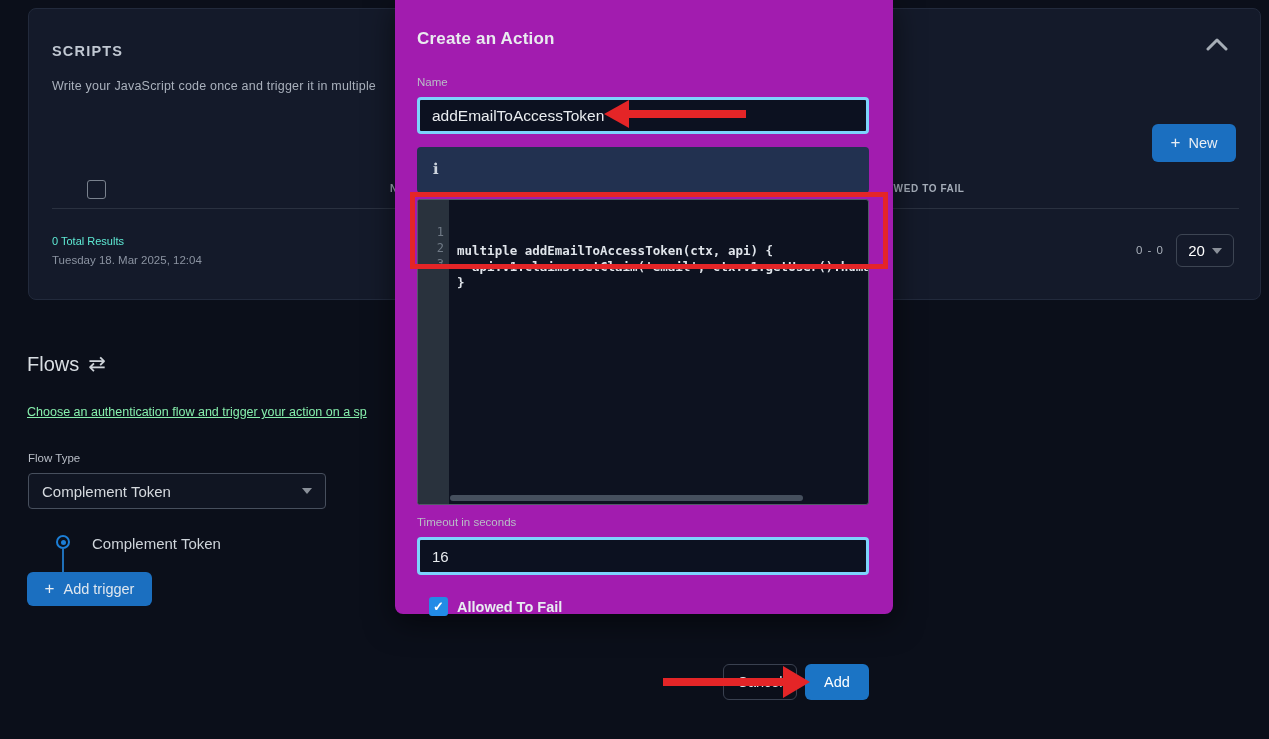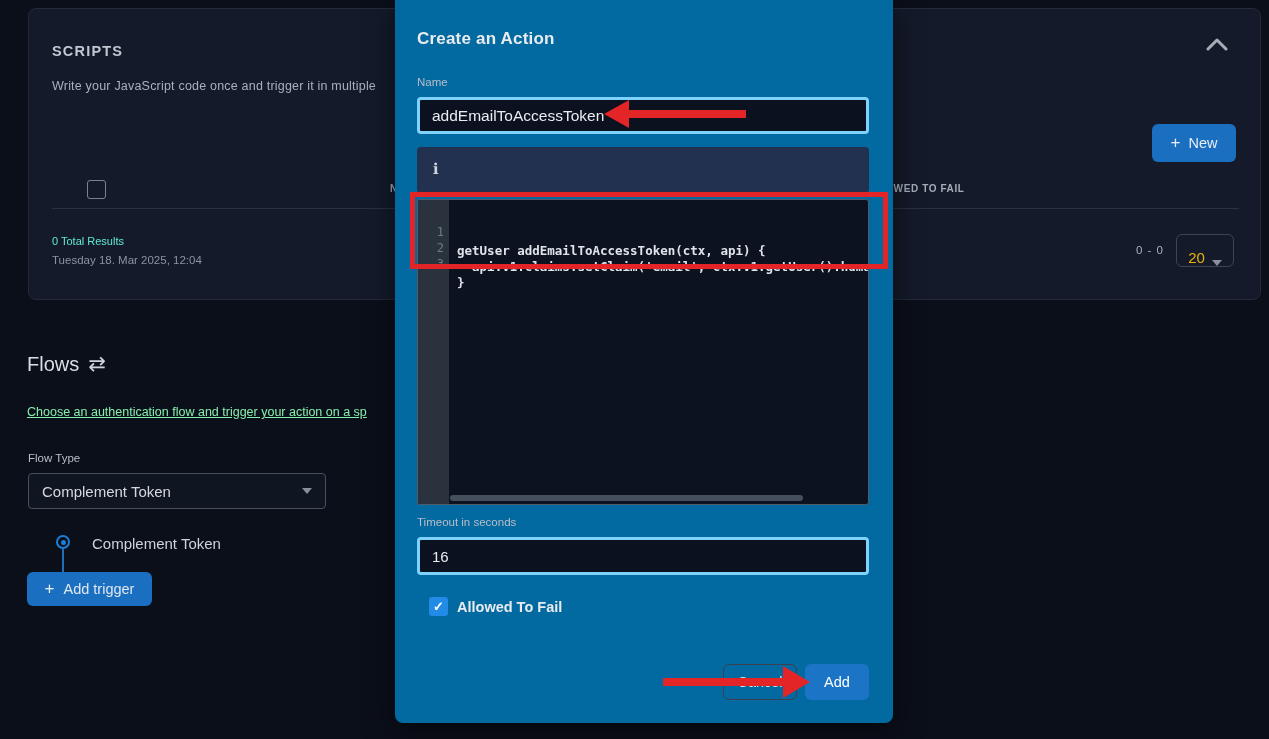--- a/index.html
+++ b/index.html
@@ -48,22 +48,22 @@
   }
   .col-name { left:361px; top:174px; }
   .col-allowed { left:835px; top:174px; }
   .table-divider { left:23px; top:199px; width:1187px; height:1px; background:#2a3140; }
   .results-count { left:23px; top:226px; font-size:11px; color:#5eead4; }
   .results-date { left:23px; top:245px; font-size:11.5px; color:#8b93a1; }
   .page-range { left:1107px; top:235px; font-size:11.5px; color:#a9b0ba; letter-spacing:1px; }
   .page-size-select {
     left:1147px; top:225px; width:58px; height:33px;
     border:1px solid #3d4553; border-radius:6px;
-    display:flex; align-items:flex-end; justify-content:center; gap:7px;
-    font-size:15px; color:#eab308; cursor:pointer;
+    display:flex; align-items:center; justify-content:center; gap:7px;
+    font-size:15px; color:#ffffff; cursor:pointer;
   }
   .caret-down {
     width:0; height:0;
     border-left:5px solid transparent; border-right:5px solid transparent;
     border-top:6px solid #8a9099;
   }
 
   
   .flows-title { left:27px; top:352px; font-size:20px; font-weight:500; color:#d9dee3; display:flex; align-items:center; gap:9px; }
   .flows-swap-icon { font-family:"DejaVu Sans", sans-serif; font-size:21px; color:#ced3d9; font-weight:400; }
@@ -87,22 +87,22 @@
   .flow-connector { left:62px; top:549px; width:2px; height:23px; background:#1f6fb8; }
   .add-trigger-button {
     left:27px; top:572px; width:125px; height:34px;
     background:#1b6fc0; border-radius:6px;
     display:flex; align-items:center; justify-content:center; gap:9px;
     color:#dfe7ef; font-size:14.5px; cursor:pointer;
   }
 
   
   .modal {
-    left:395px; top:0; width:498px; height:723px;
-    background:#0369a1;
+    left:395px; top:0; width:498px; height:614px;
+    background:#a21caf;
     border-radius:0 0 8px 8px;
     box-shadow:0 8px 30px rgba(0,0,0,.55);
     z-index:5;
   }
   .modal-title { left:22px; top:29px; font-size:17px; font-weight:600; color:#e9ecef; letter-spacing:.2px; }
   .field-label { font-size:11.5px; color:#b9bec7; }
   .name-label { left:22px; top:76px; }
   .text-input {
     background:#0c1120; border:3px solid #7dd3fc; border-radius:4px;
     color:#e9ecef; font-size:15.5px; padding:0 12px;
@@ -257,21 +257,21 @@
   </div>
 
   <div class="abs info-banner">
     <span class="info-icon">ℹ</span>
   </div>
 
   <div class="abs code-editor">
     <div class="code-gutter"></div>
     <div class="code-line" style="top:7px;">
       <span class="line-num">1</span>
-      <span class="line-code">getUser addEmailToAccessToken(ctx, api) {</span>
+      <span class="line-code">multiple addEmailToAccessToken(ctx, api) {</span>
     </div>
     <div class="code-line" style="top:23px;">
       <span class="line-num">2</span>
       <span class="line-code">  api.v1.claims.setClaim('email', ctx.v1.getUser().huma</span>
     </div>
     <div class="code-line" style="top:39px;">
       <span class="line-num">3</span>
       <span class="line-code">}</span>
     </div>
     <div class="code-hscrollbar"></div>

